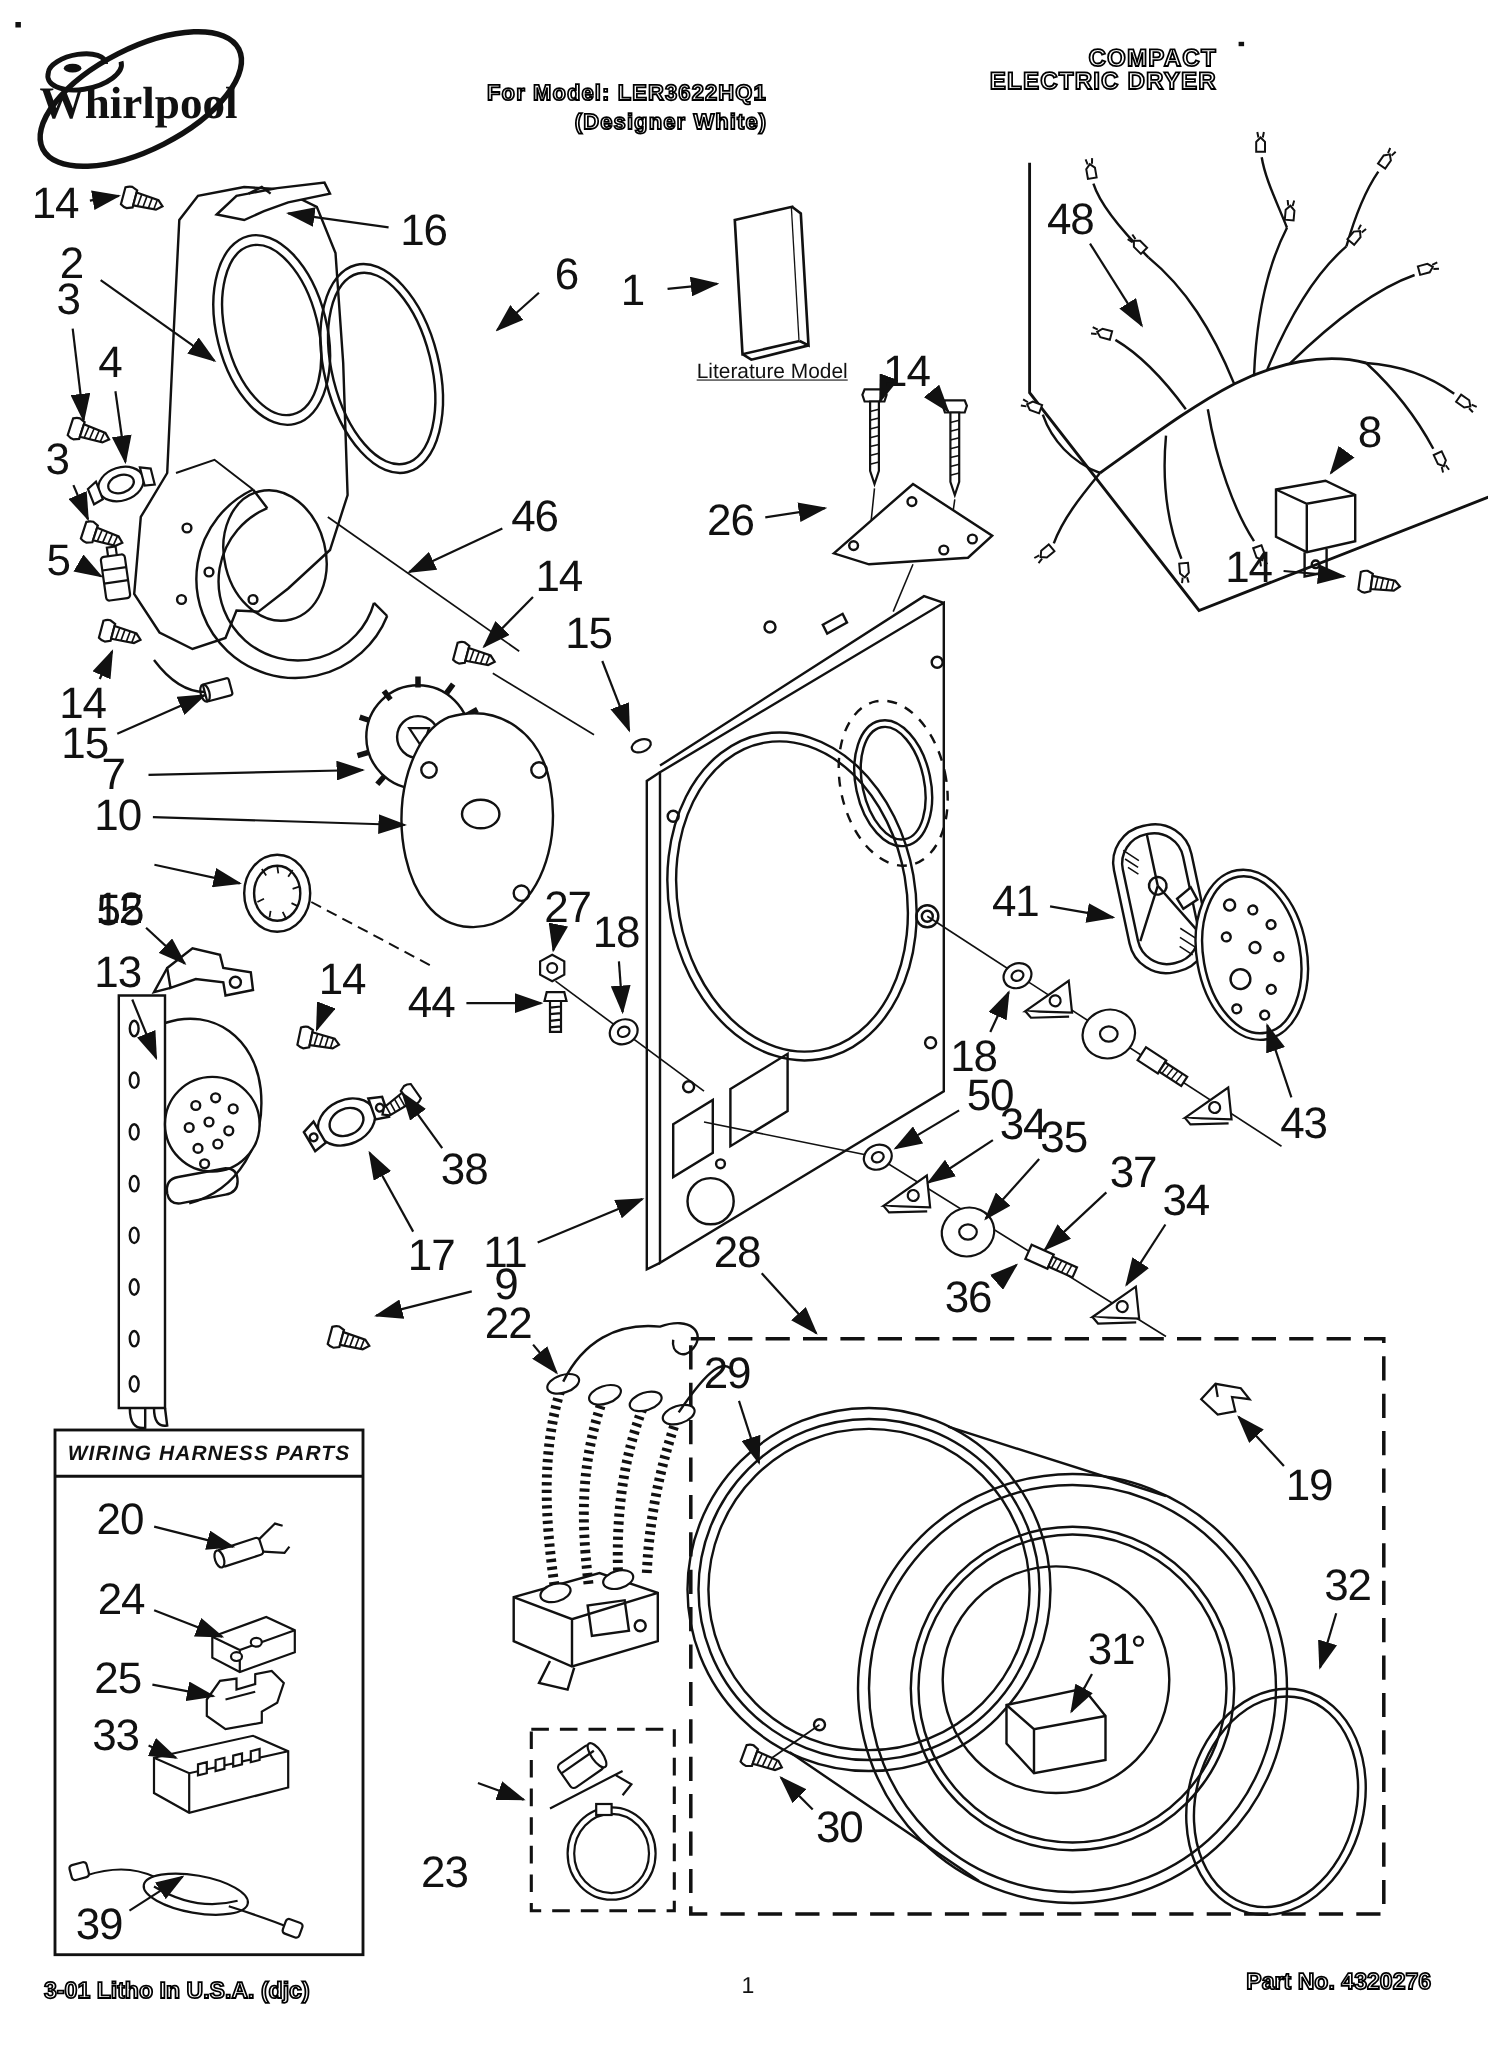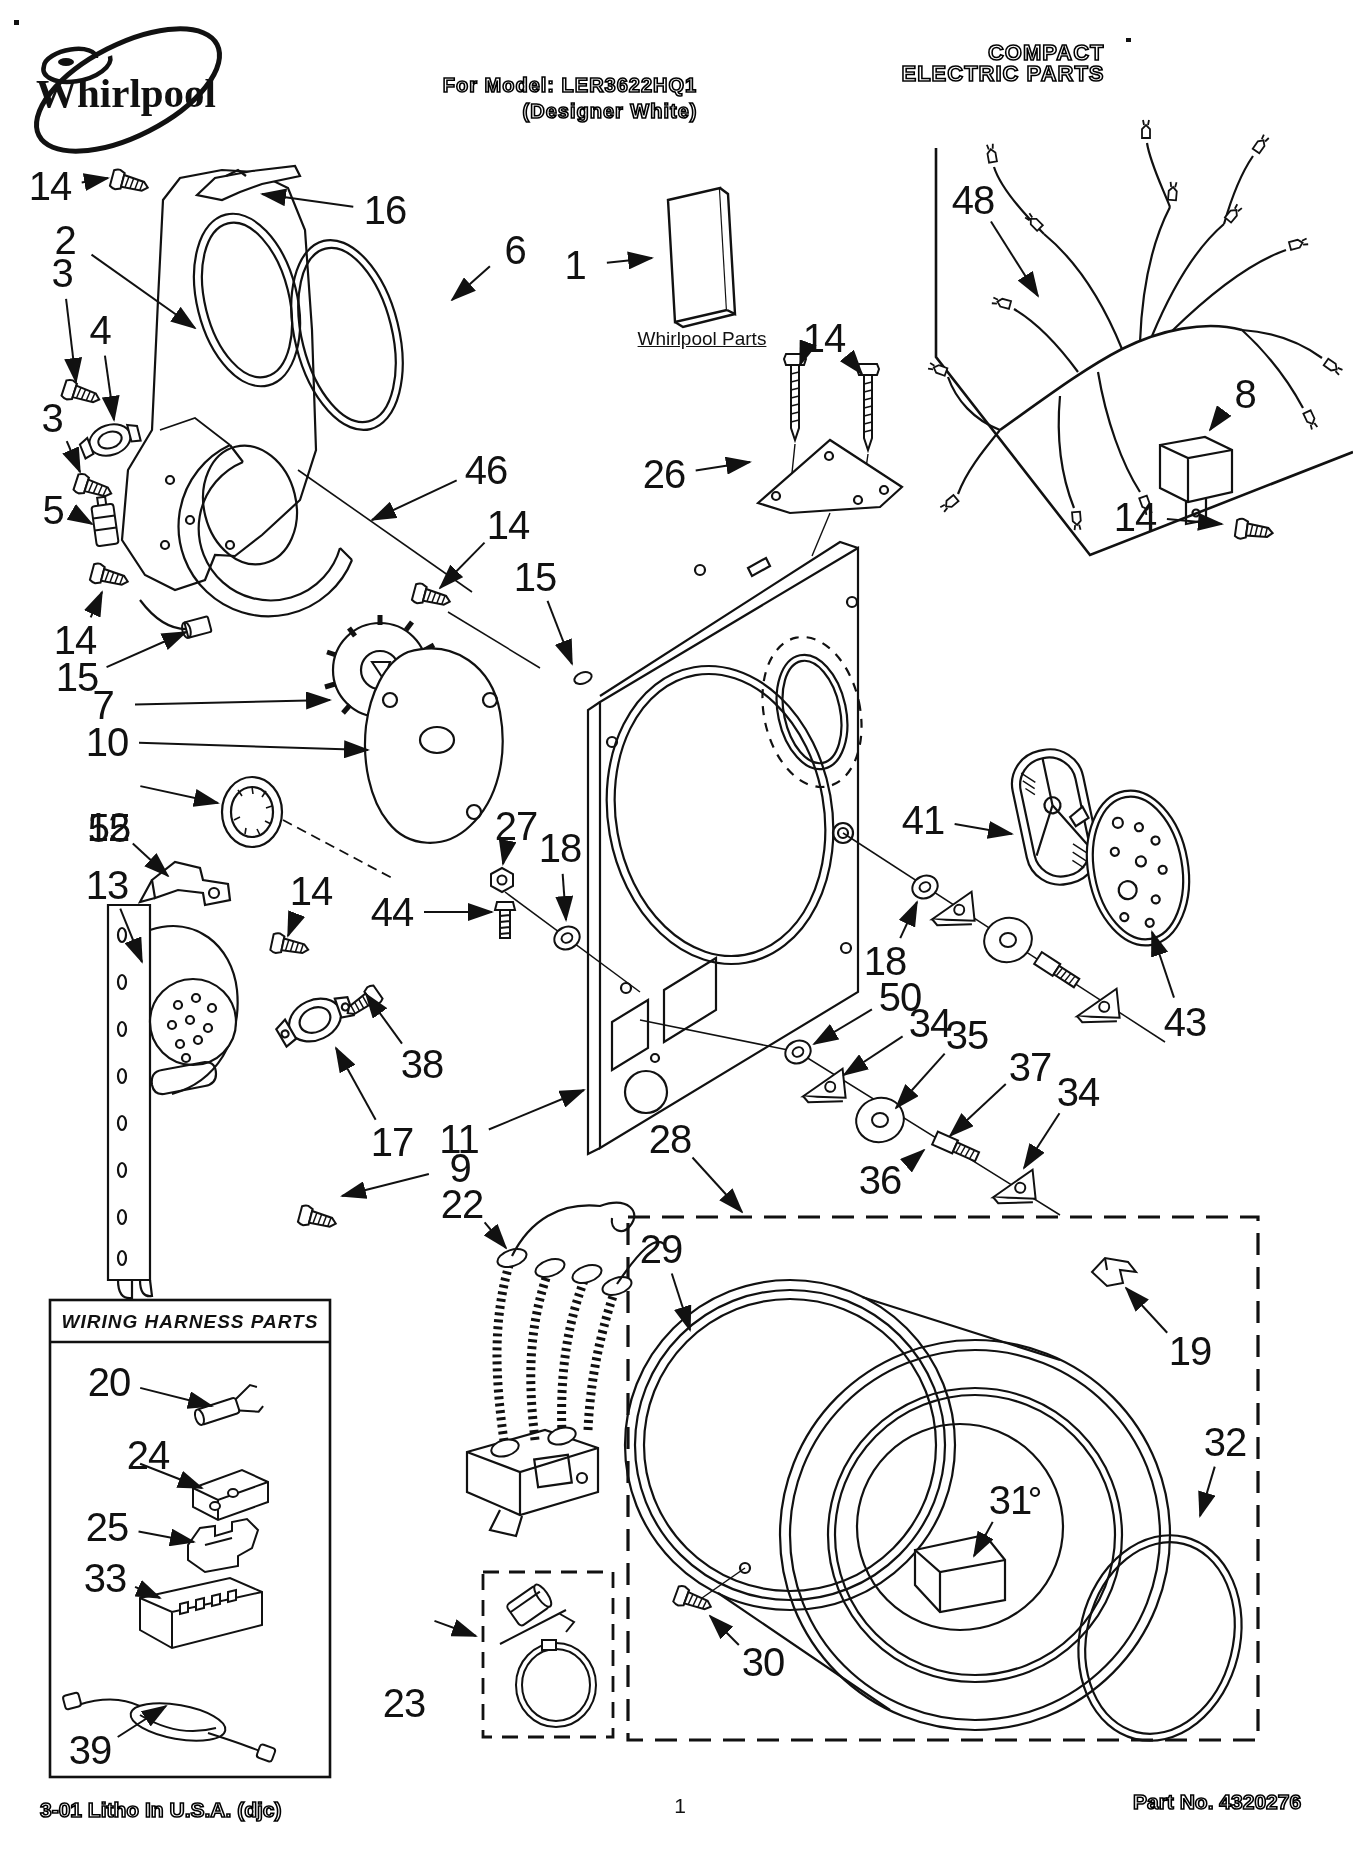--- a/index.html
+++ b/index.html
@@ -431,24 +431,24 @@
       <use href="#screw" transform="translate(378,992) rotate(145)"></use>
       <use href="#screw" transform="translate(300,1214) rotate(15)"></use>
     </g>
     <path d="M448,612 L540,668" stroke="#111" stroke-width="1.5"></path>
   </svg>
 
   <div class="txt hollow hdr-sub center" style="left:570px;top:74px;">For Model: LER3622HQ1</div>
   <div class="txt hollow hdr-sub center" style="left:610px;top:100px;">(Designer White)</div>
   <div class="txt hollow hdr-prod" style="left:1003px;top:42px;">
     <div>COMPACT</div>
-    <div>ELECTRIC PARTS</div>
+    <div>ELECTRIC DRYER</div>
   </div>
 
-  <div class="txt lit center" style="left:702px;top:328px;">Whirlpool Parts</div>
+  <div class="txt lit center" style="left:702px;top:328px;">Literature Model</div>
 
   <div class="txt whp center" style="left:190px;top:1311px;font-style:italic;">WIRING HARNESS PARTS</div>
 
   <div class="txt hollow foot" style="left:40px;top:1798px;">3-01 Litho In U.S.A. (djc)</div>
   <div class="txt foot center" style="left:680px;top:1794px;">1</div>
   <div class="txt hollow foot" style="left:1133px;top:1790px;">Part No. 4320276</div>
 
   <svg id="callout-layer" width="1353" height="1860" viewBox="0 0 1353 1860">
     <defs>
       <marker id="ah" markerWidth="13" markerHeight="9" refX="12" refY="4.5" orient="auto">
@@ -554,17 +554,17 @@
     <div class="callout" style="left: 1078px; top: 1092px;">34</div>
     <div class="callout" style="left: 880px; top: 1180px;">36</div>
     <div class="callout" style="left: 670px; top: 1139px;">28</div>
     <div class="callout" style="left: 661px; top: 1249px;">29</div>
     <div class="callout" style="left: 1190px; top: 1351px;">19</div>
     <div class="callout" style="left: 1010px; top: 1500px;">31</div>
     <div class="callout" style="left: 763px; top: 1662px;">30</div>
     <div class="callout" style="left: 1225px; top: 1442px;">32</div>
     <div class="callout" style="left: 404px; top: 1703px;">23</div>
     <div class="callout" style="left: 109px; top: 1382px;">20</div>
-    <div class="callout" style="left: 110px; top: 1455px; margin-left: 38px;">24</div>
+    <div class="callout" style="left: 110px; top: 1455px;">24</div>
     <div class="callout" style="left: 107px; top: 1527px;">25</div>
     <div class="callout" style="left: 105px; top: 1578px;">33</div>
     <div class="callout" style="left: 90px; top: 1750px;">39</div>
   </div>
 
 </body></html>

